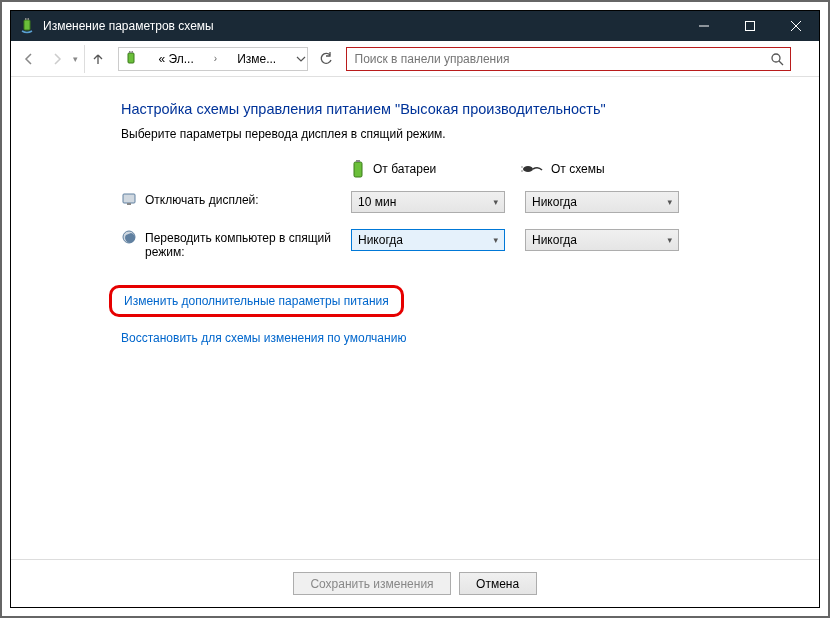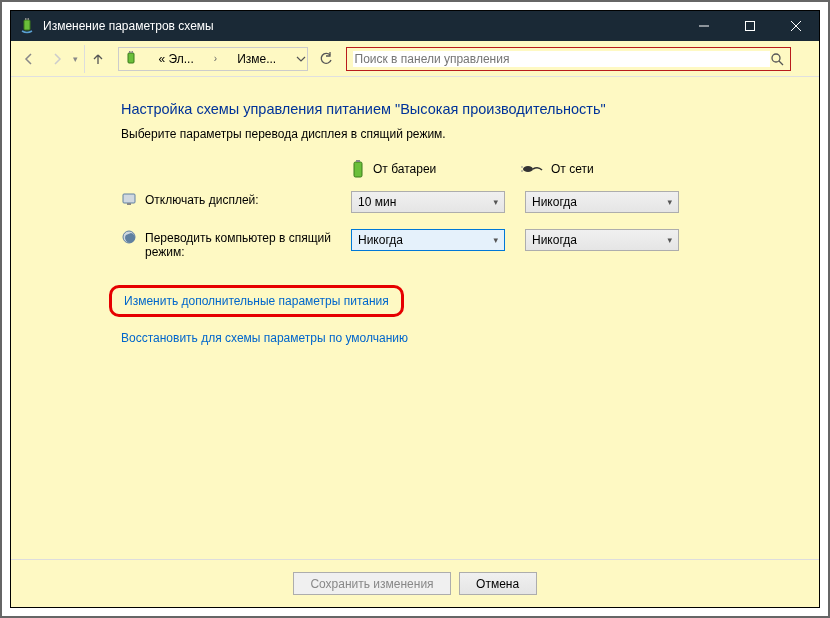--- a/index.html
+++ b/index.html
@@ -10,21 +10,21 @@
     background: #666;
     display: flex;
     align-items: center;
     justify-content: center;
     height: 618px;
     width: 830px;
   }
   .window {
     width: 810px;
     height: 598px;
-    background: #fef9c3;
+    background: #ffffff;
     border: 1px solid #000;
     display: flex;
     flex-direction: column;
     box-shadow: 0 0 0 8px #fff;
   }
   .titlebar {
     height: 30px;
     background: #1a2936;
     color: #fff;
     display: flex;
@@ -300,21 +300,21 @@
       </div>
       <div class="col-h">
         <span class="icon-small">
           <svg width="22" height="14" viewBox="0 0 22 14">
               <ellipse cx="7" cy="7" rx="5" ry="3" fill="#333"></ellipse>
               <path d="M12 7 Q17 4 21 8" fill="none" stroke="#333" stroke-width="1.5"></path>
               <line x1="2" y1="5" x2="-1" y2="5" stroke="#888"></line>
               <line x1="2" y1="9" x2="-1" y2="9" stroke="#888"></line>
             </svg>
         </span>
-        <span>От сети</span>
+        <span>От схемы</span>
       </div>
     </div>
 
     <div class="row">
       <div class="row-label">
         <span class="icon-small">
           <svg width="16" height="16">
               <rect x="2" y="3" width="12" height="9" rx="1" fill="#d0d8e0" stroke="#6080a0"></rect>
               <rect x="6" y="12" width="4" height="2" fill="#888"></rect>
             </svg>
@@ -349,21 +349,21 @@
         <span class="select-val">Никогда</span>
         <span class="select-arrow">▾</span>
       </div>
     </div>
 
     <div class="links">
       <div class="highlight-box">
         <a class="link" style="margin-bottom:0">Изменить дополнительные параметры питания</a>
       </div>
       <br>
-      <a class="link">Восстановить для схемы параметры по умолчанию</a>
+      <a class="link">Восстановить для схемы изменения по умолчанию</a>
     </div>
   </div>
 
   <div class="footer">
     <button class="btn" disabled="">Сохранить изменения</button>
     <button class="btn">Отмена</button>
   </div>
 
 </div>
 

